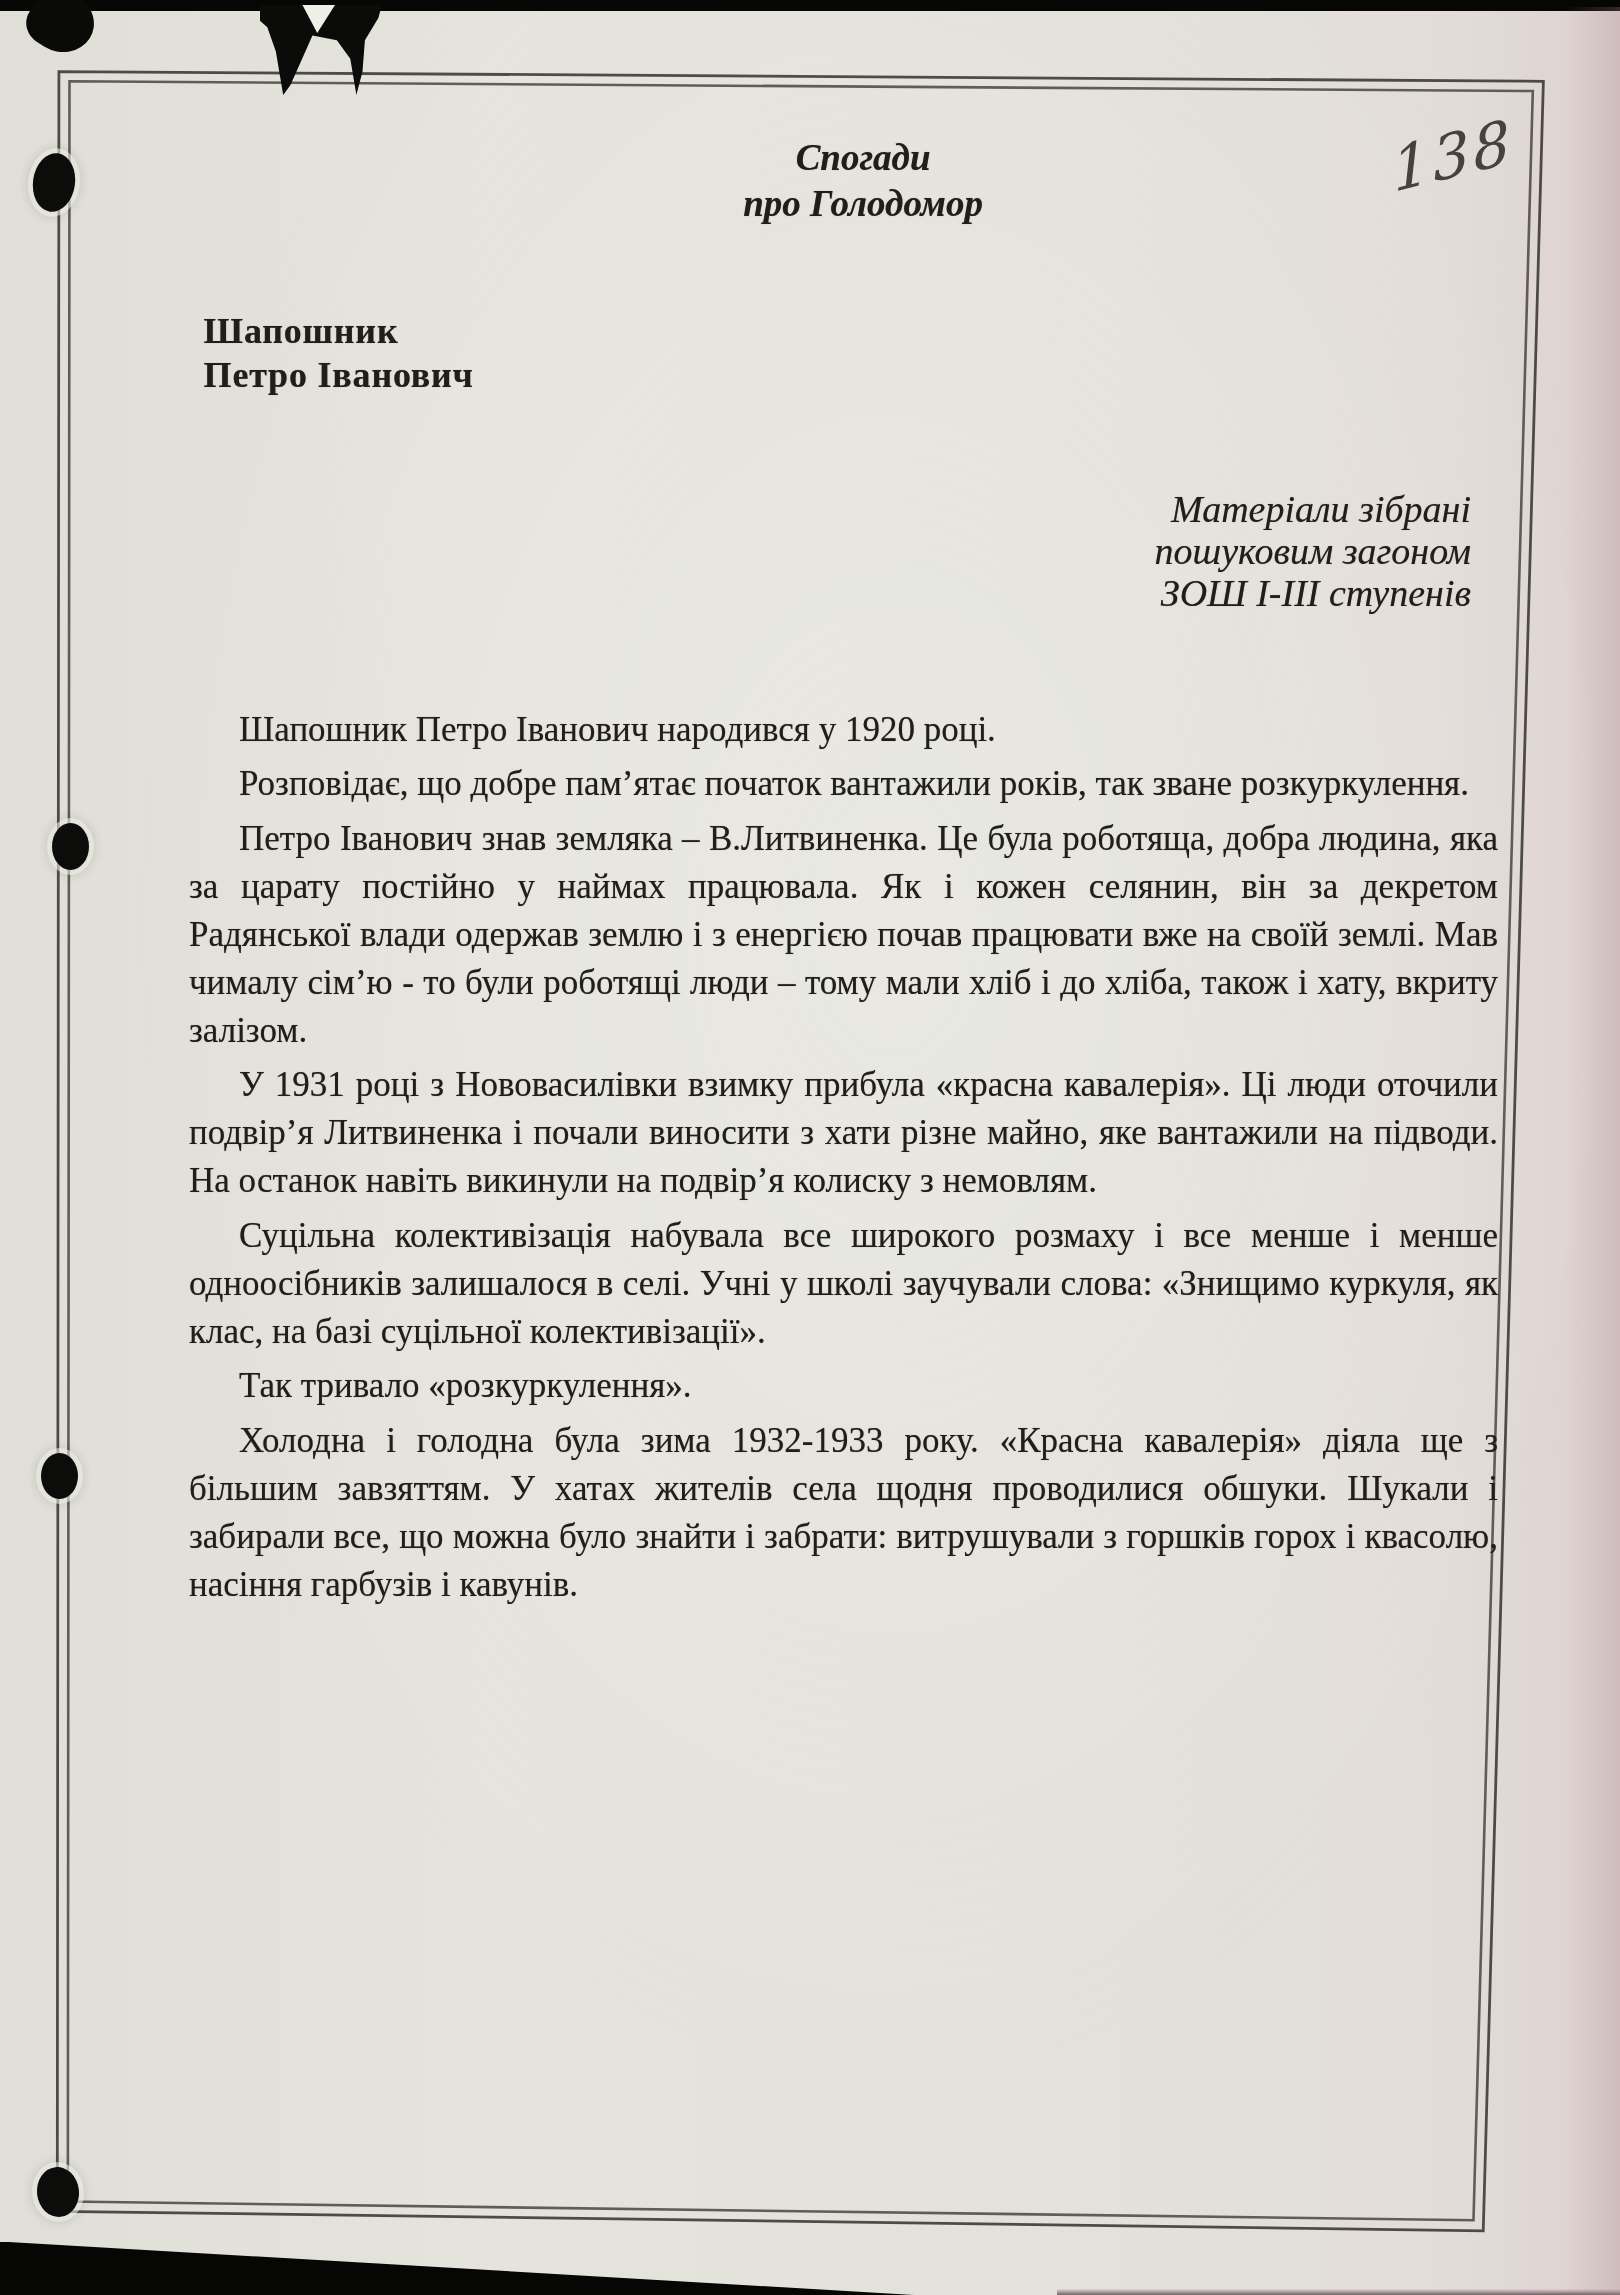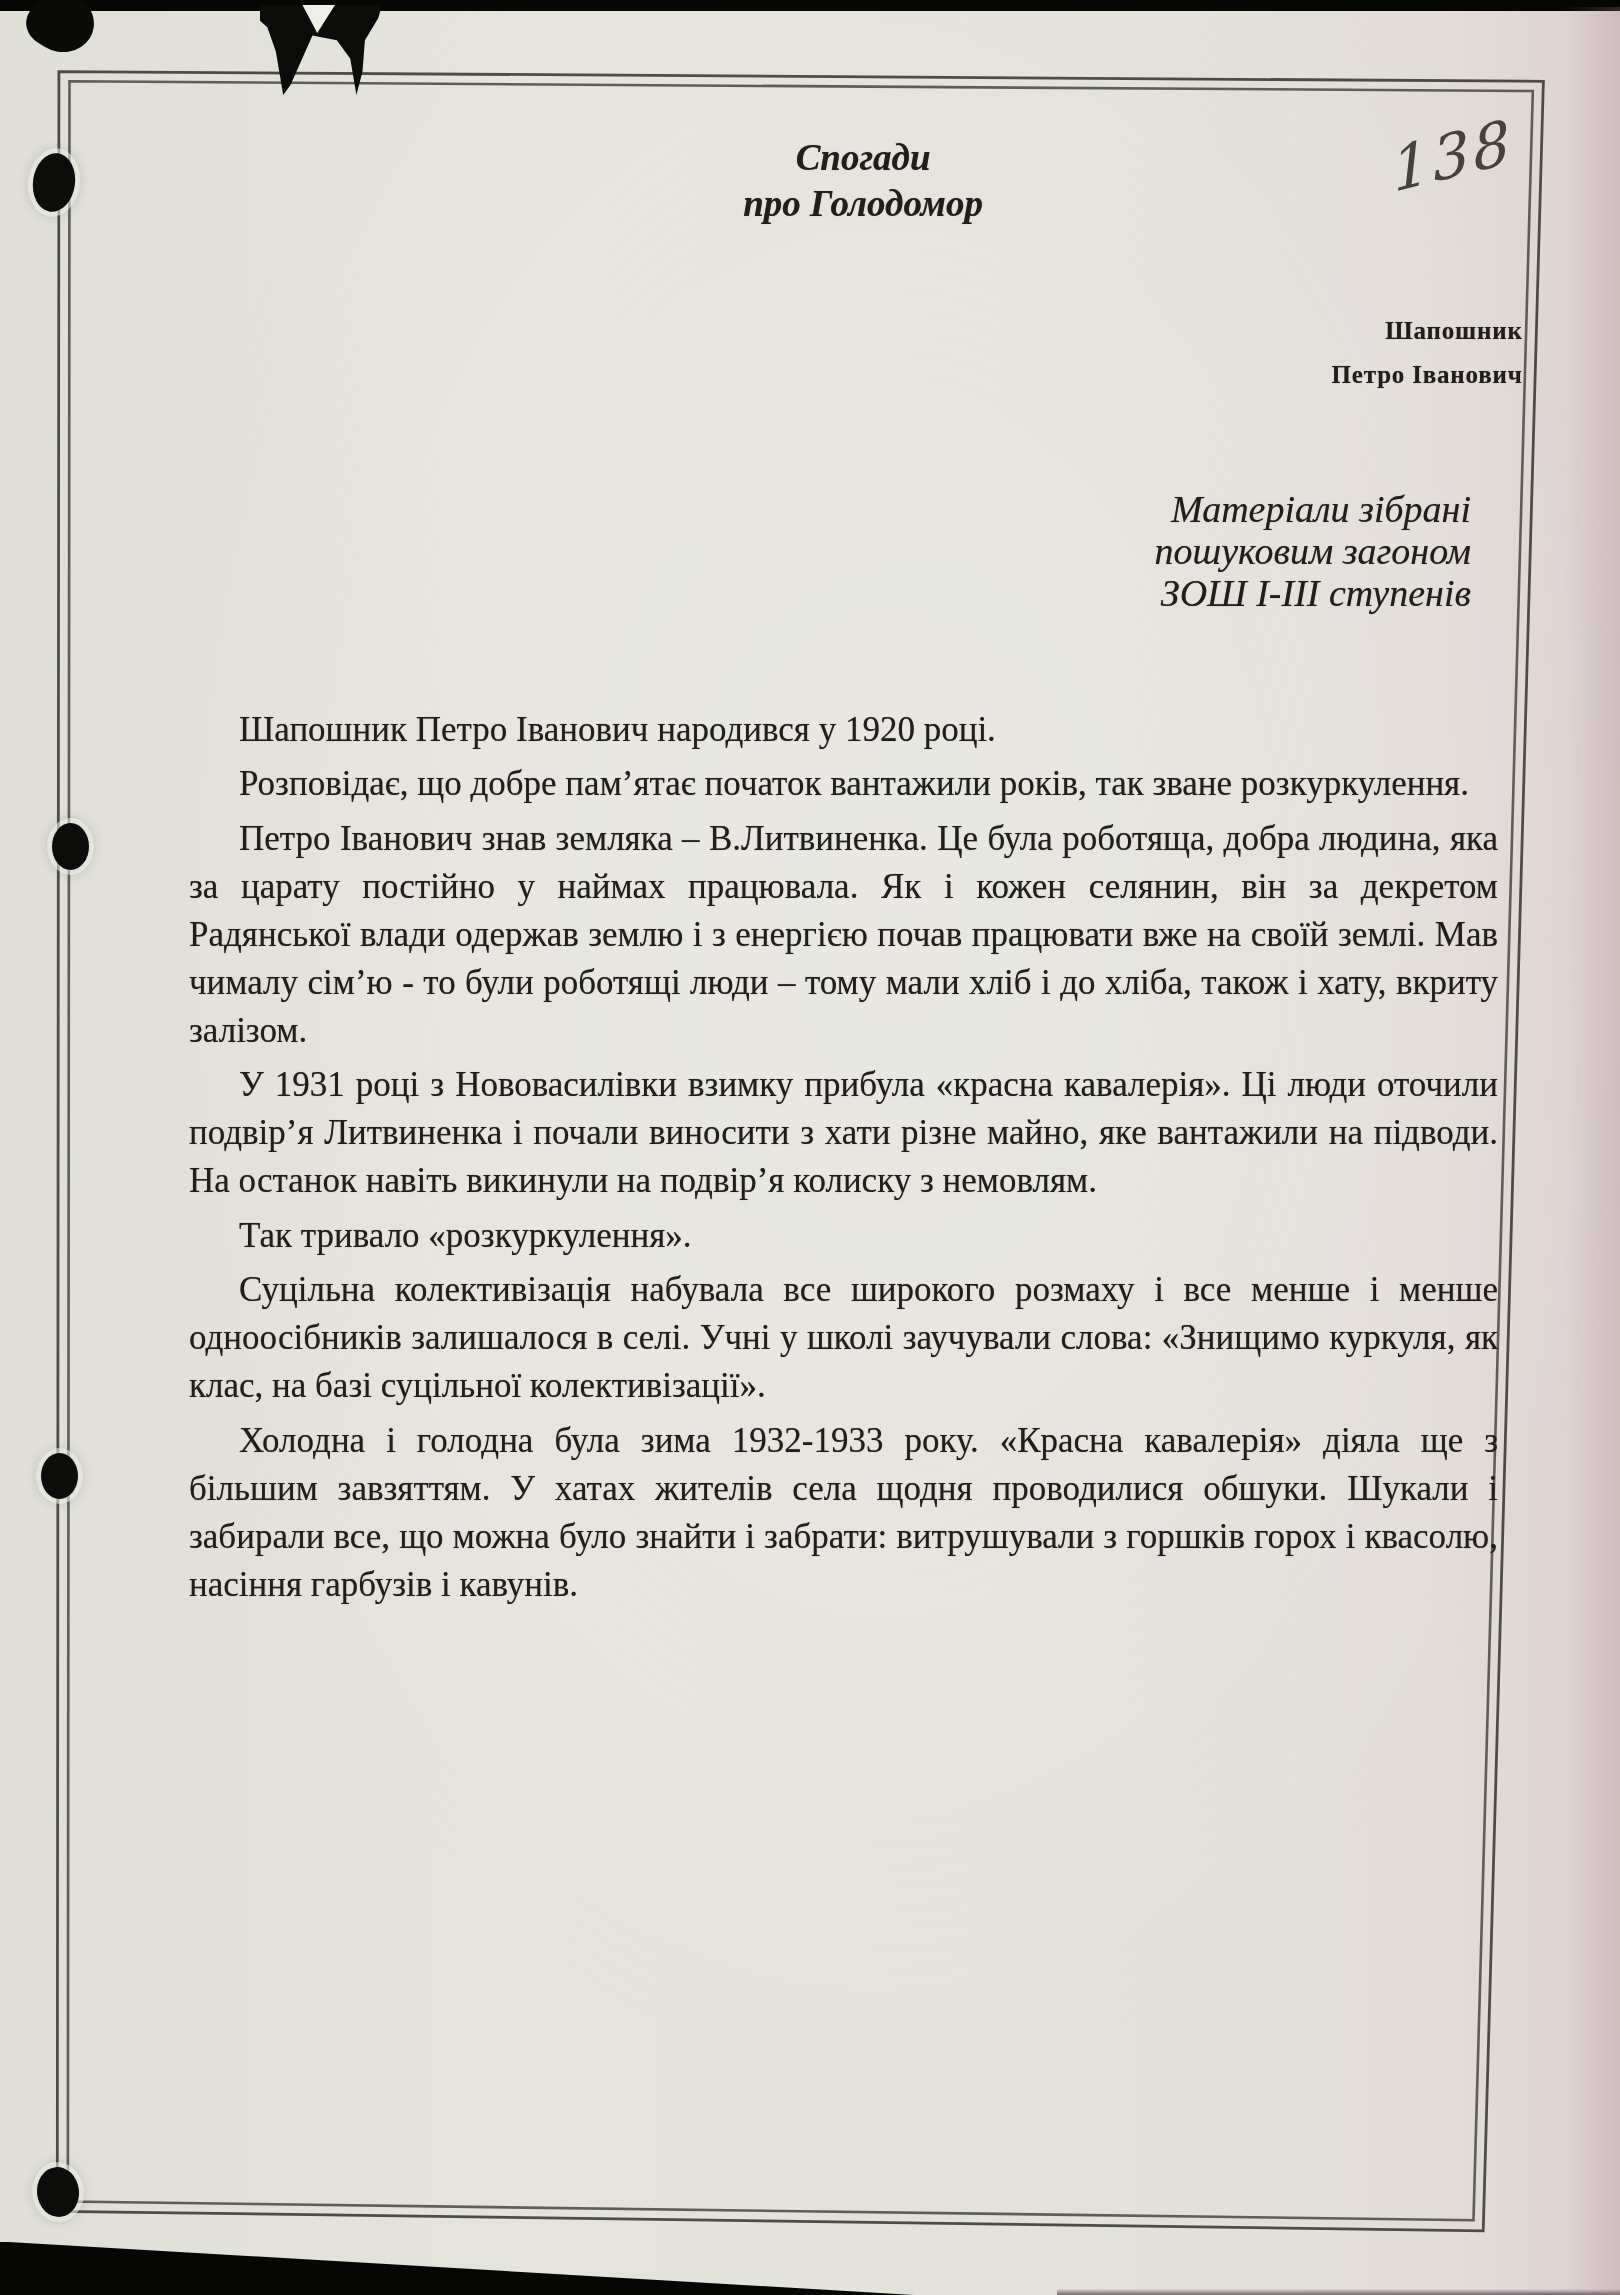--- a/index.html
+++ b/index.html
@@ -37,22 +37,22 @@
   .hole.h1{left:33px;top:146px;width:42px;height:59px;transform:rotate(8deg);}
   .hole.h2{left:52px;top:816px;width:37px;height:47px;}
   .hole.h3{left:41px;top:1446px;width:37px;height:46px;}
   .hole.h4{left:37px;top:2160px;width:42px;height:50px;transform:rotate(-6deg);}
   
   .frame-svg{position:absolute;left:0;top:-6.5px;width:1621px;height:2295px;}
   
   .ink{color:#211e1a;text-shadow:0 0 0.8px rgba(33,30,26,0.55);}
   .title-block{position:absolute;left:189px;top:128px;width:1319px;text-align:center;
     transform:translateX(14.6px);font-size:37px;line-height:46px;font-weight:bold;font-style:italic;}
-  .subject-block{position:absolute;left:189px;top:302px;width:1319px;text-align:right;
-    transform:translateX(14.6px);font-size:25px;line-height:44px;font-weight:bold;letter-spacing:0.8px;}
+  .subject-block{position:absolute;left:189px;top:302px;width:1319px;text-align:left;
+    transform:translateX(14.6px);font-size:36px;line-height:44px;font-weight:bold;letter-spacing:0.8px;}
   .attribution-block{position:absolute;left:189px;top:481px;width:1282px;text-align:right;
     font-size:38px;line-height:42px;font-style:italic;}
   .body-block{position:absolute;left:189px;top:699px;width:1309px;
     font-size:35px;line-height:48px;text-align:justify;}
   .body-block p{margin:0 0 6.5px 0;text-indent:50px;}
   .pagenum{position:absolute;left:1392px;top:115px;width:114px;height:106px;
     font-family:"DejaVu Serif",serif;font-style:italic;font-size:60px;color:#45423d;
     transform:rotate(-14deg) skewX(-10deg);letter-spacing:3.3px;}
 </style>
 </head>
@@ -79,22 +79,22 @@
     <div>Матеріали зібрані</div>
     <div>пошуковим загоном</div>
     <div>ЗОШ І-ІІІ ступенів</div>
   </div>
 
   <div class="body-block ink">
     <p>Шапошник Петро Іванович народився у 1920 році.</p>
     <p>Розповідає, що добре пам’ятає початок вантажили років, так зване розкуркулення.</p>
     <p>Петро Іванович знав земляка – В.Литвиненка. Це була роботяща, добра людина, яка за царату постійно у наймах працювала. Як і кожен селянин, він за декретом Радянської влади одержав землю і з енергією почав працювати вже на своїй землі. Мав чималу сім’ю - то були роботящі люди – тому мали хліб і до хліба, також і хату, вкриту залізом.</p>
     <p>У 1931 році з Нововасилівки взимку прибула «красна кавалерія». Ці люди оточили подвір’я Литвиненка і почали виносити з хати різне майно, яке вантажили на підводи. На останок навіть викинули на подвір’я колиску з немовлям.</p>
+    <p>Суцільна колективізація набувала все широкого розмаху і все менше і менше одноосібників залишалося в селі. Учні у школі заучували слова: «Знищимо куркуля, як клас, на базі суцільної колективізації».</p>
     <p>Так тривало «розкуркулення».</p>
-    <p>Суцільна колективізація набувала все широкого розмаху і все менше і менше одноосібників залишалося в селі. Учні у школі заучували слова: «Знищимо куркуля, як клас, на базі суцільної колективізації».</p>
     <p>Холодна і голодна була зима 1932-1933 року. «Красна кавалерія» діяла ще з більшим завзяттям. У хатах жителів села щодня проводилися обшуки. Шукали і забирали все, що можна було знайти і забрати: витрушували з горшків горох і квасолю, насіння гарбузів і кавунів.</p>
   </div>
 
   <div class="pagenum">138</div>
 
   <div class="top-strip"></div>
   <div class="corner-blob"></div>
   <div class="tear-blob"></div>
   <div class="tear-notch"></div>
   <div class="hole h1"></div>

